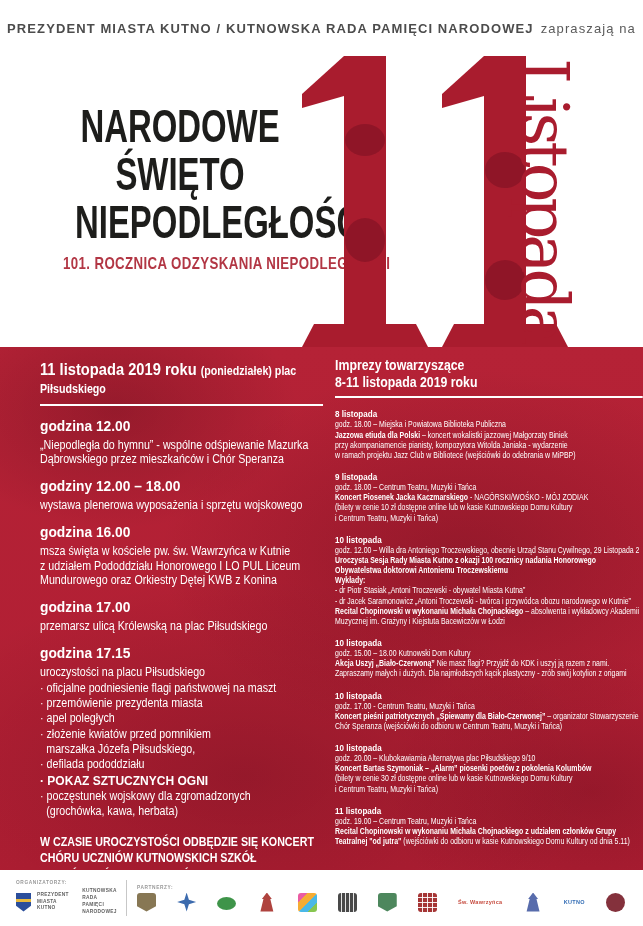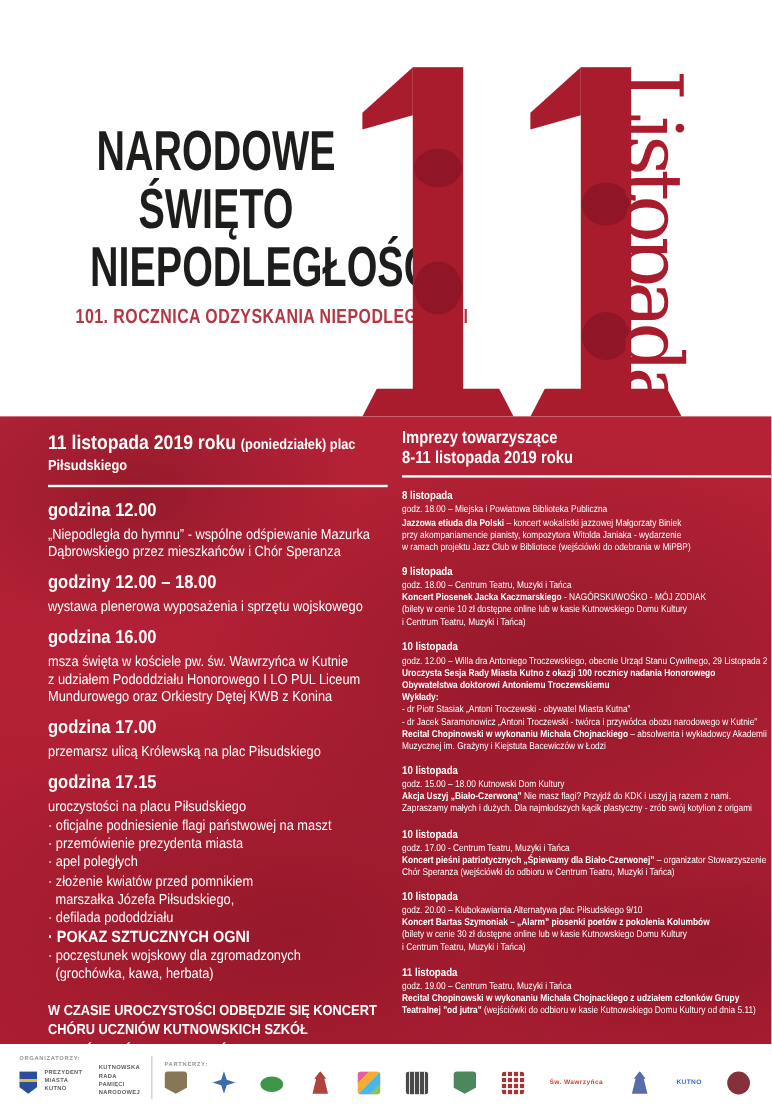--- a/index.html
+++ b/index.html
@@ -84,20 +84,24 @@
       repeating-linear-gradient(90deg,transparent 0 4px,rgba(255,255,255,.9) 4px 5px),
       repeating-linear-gradient(0deg,transparent 0 4px,rgba(255,255,255,.9) 4px 5px);}
   .plogo.text{background:none!important;width:auto;height:auto;border-radius:0;
     font-size:5.5px;font-weight:bold;line-height:19px;letter-spacing:.3px;white-space:nowrap;}
 </style>
 </head>
 <body>
 
 <div class="poster">
 
+  <div class="top-strip">
+    <span>PREZYDENT MIASTA KUTNO / KUTNOWSKA RADA PAMIĘCI NARODOWEJ</span>
+    <span class="light">zapraszają na</span>
+  </div>
 
   <div class="hero-title">
     <div>NARODOWE</div>
     <div>ŚWIĘTO</div>
     <div>NIEPODLEGŁOŚCI</div>
   </div>
   <div class="hero-subtitle">101. ROCZNICA ODZYSKANIA NIEPODLEGŁOŚCI</div>
 
   <svg class="eleven" viewBox="0 0 373 297">
     <desc>11</desc>

